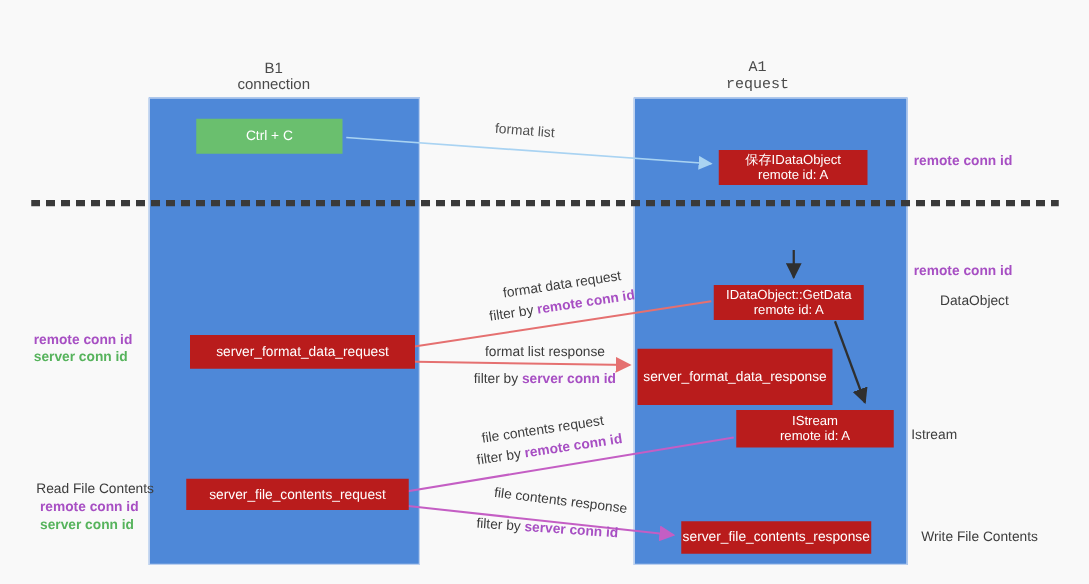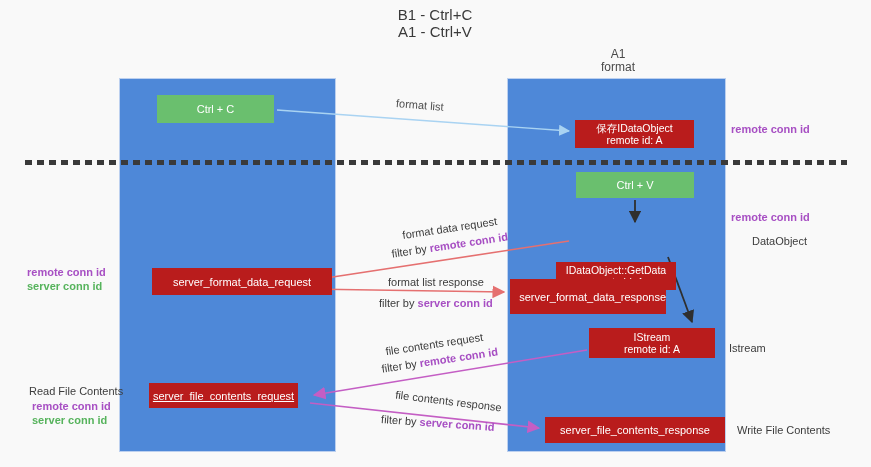--- a/index.html
+++ b/index.html
@@ -26,28 +26,28 @@
   .lbl{position:absolute;z-index:5;font-size:11px;color:#3c3c3c;white-space:nowrap;}
   .lbl.gray{color:#4f4f4f;}
   .purple{color:#a74fc3;font-weight:bold;}
   .greent{color:#56b35c;font-weight:bold;}
 </style>
 </head>
 <body>
 
 <div id="canvas">
 
-  <div class="title">
-    <div>B1 - Ctrl+C</div>
-    <div>A1 - Ctrl+V</div>
+
+  <div class="lane-header" style="left:169px;top:48px;width:100px;">
+    <div>B1</div>
+    <div>connection</div>
   </div>
-
-  <div class="lane-header" style="left:568px;top:48px;width:100px;">
+  <div class="lane-header" style="left:556px;top:48px;width:100px;font-family:Liberation Mono, monospace;">
     <div>A1</div>
-    <div>format</div>
+    <div>request</div>
   </div>
 
   <div class="lane" style="left:119px;width:217px;"></div>
   <div class="lane" style="left:507px;width:219px;"></div>
 
   <div class="divider"></div>
 
   <svg class="arrows" width="871" height="467" viewBox="0 0 871 467">
     <defs>
       <marker id="m-blue" viewBox="0 0 10 10" refX="9" refY="5" markerWidth="8" markerHeight="8" orient="auto-start-reverse">
@@ -71,43 +71,40 @@
     <line x1="587" y1="350" x2="314" y2="395" stroke="#c45ec4" stroke-width="1.6" marker-end="url(#m-magenta)"></line>
     <line x1="310" y1="403" x2="539" y2="428" stroke="#c45ec4" stroke-width="1.6" marker-end="url(#m-magenta)"></line>
   </svg>
 
   <div class="box gbox" style="left:157px;top:95px;width:117px;height:28px;">
     <div>Ctrl + C</div>
   </div>
   <div class="box obox" style="left:152px;top:268px;width:180px;height:27px;">
     <div>server_format_data_request</div>
   </div>
-  <div class="box obox" style="left:149px;top:383px;width:149px;height:25px;text-decoration:underline;">
+  <div class="box obox" style="left:149px;top:383px;width:178px;height:25px;">
     <div>server_file_contents_request</div>
   </div>
 
   <div class="box obox" style="left:575px;top:120px;width:119px;height:28px;">
     <div class="l2">保存IDataObject</div>
     <div class="l2">remote id: A</div>
   </div>
-  <div class="box gbox" style="left:576px;top:172px;width:118px;height:26px;">
-    <div>Ctrl + V</div>
-  </div>
-  <div class="box obox" style="left:556px;top:228px;width:120px;height:28px;margin-top:34px;">
+  <div class="box obox" style="left:571px;top:228px;width:120px;height:28px;">
     <div class="l2">IDataObject::GetData</div>
     <div class="l2">remote id: A</div>
   </div>
-  <div class="box obox" style="left:510px;top:279px;width:156px;height:35px;align-items:flex-end;">
+  <div class="box obox" style="left:510px;top:279px;width:156px;height:45px;">
     <div>server_format_data_response</div>
   </div>
   <div class="box obox" style="left:589px;top:328px;width:126px;height:30px;">
     <div class="l2">IStream</div>
     <div class="l2">remote id: A</div>
   </div>
-  <div class="box obox" style="left:545px;top:417px;width:180px;height:26px;">
+  <div class="box obox" style="left:545px;top:417px;width:152px;height:26px;">
     <div>server_file_contents_response</div>
   </div>
 
   <div class="lbl gray" style="left:396px;top:99px;transform:rotate(4.5deg);">format list</div>
 
   <div class="lbl" style="left:402px;top:222px;transform:rotate(-8.5deg);">format data request</div>
   <div class="lbl" style="left:391px;top:239px;transform:rotate(-8.5deg);"><span>filter by </span><span class="purple">remote conn id</span></div>
 
   <div class="lbl" style="left:388px;top:276px;">format list response</div>
   <div class="lbl" style="left:379px;top:297px;"><span>filter by </span><span class="purple">server conn id</span></div>

